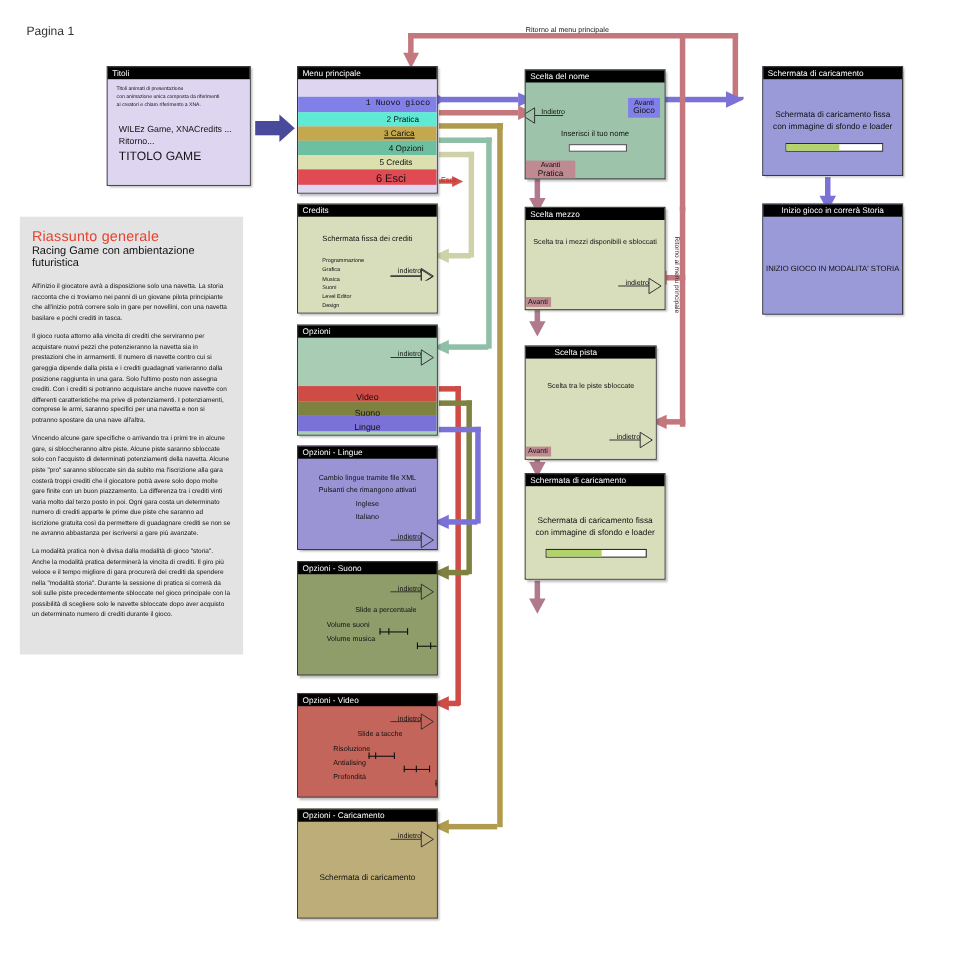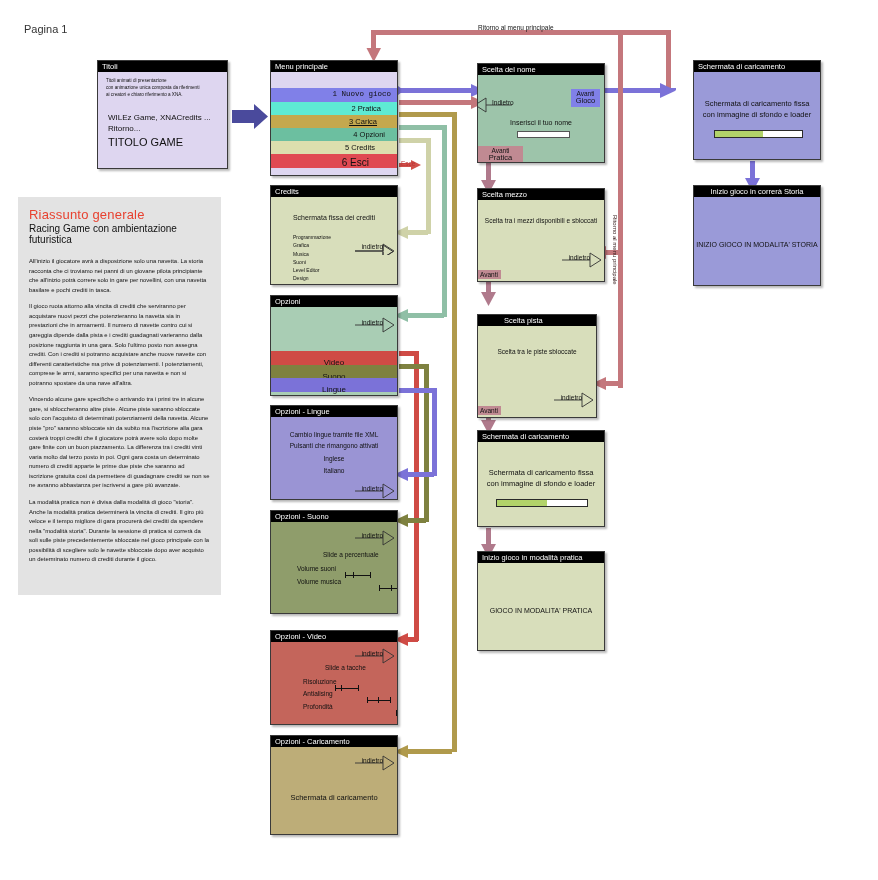--- a/index.html
+++ b/index.html
@@ -390,26 +390,20 @@
     <div class="titlebar">Schermata di caricamento</div>
     <div class="body" style="background:#d8debb;">
       <div class="abs ctext" style="top:26px;font-size:7.5px;">Schermata di caricamento fissa</div>
       <div class="abs ctext" style="top:37px;font-size:7.5px;">con immagine di sfondo e loader</div>
       <div class="loader" style="left:18px;top:57px;width:92px;height:8px;">
         <i style="width:55%"></i>
       </div>
     </div>
   </div>
 
-  <div class="abs box" style="left:477px;top:551px;width:128px;height:100px;background:#d8debb;">
-    <div class="titlebar">Inizio gioco in modalità pratica</div>
-    <div class="body" style="background:#d8debb;">
-      <div class="abs ctext" style="top:44px;font-size:7px;">GIOCO IN MODALITA' PRATICA</div>
-    </div>
-  </div>
 
   <div class="abs box" style="left:693px;top:60px;width:128px;height:100px;background:#9a9ad8;">
     <div class="titlebar">Schermata di caricamento</div>
     <div class="body" style="background:#9a9ad8;">
       <div class="abs ctext" style="top:27px;font-size:7.5px;">Schermata di caricamento fissa</div>
       <div class="abs ctext" style="top:38px;font-size:7.5px;">con immagine di sfondo e loader</div>
       <div class="loader" style="left:20px;top:58px;width:89px;height:8px;">
         <i style="width:55%"></i>
       </div>
     </div>

